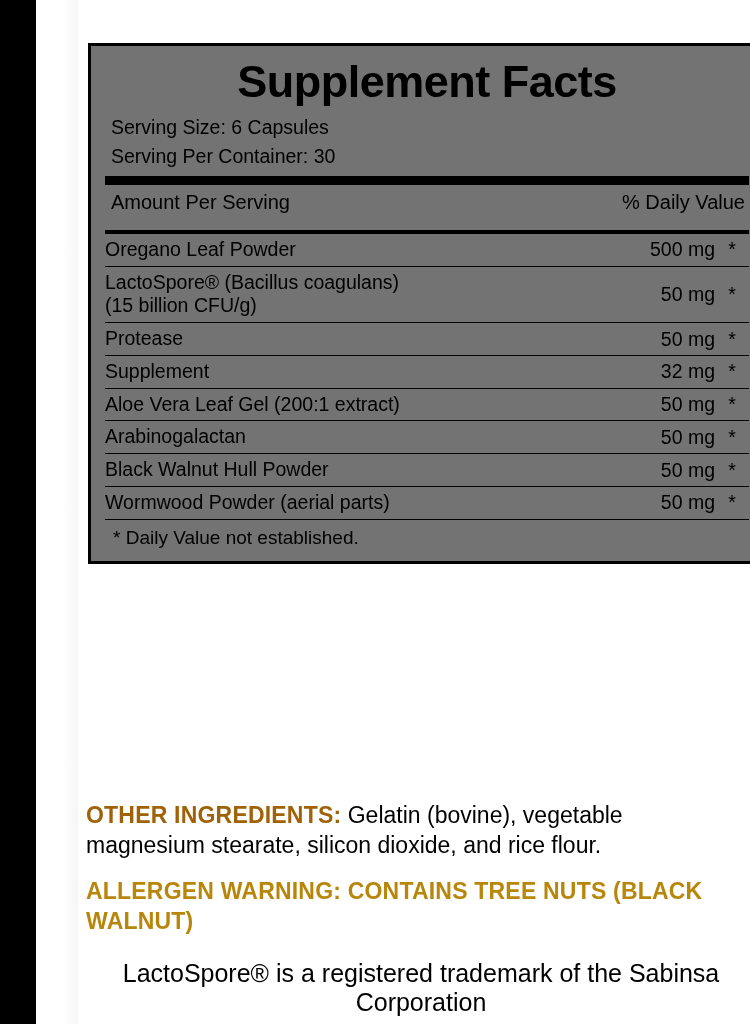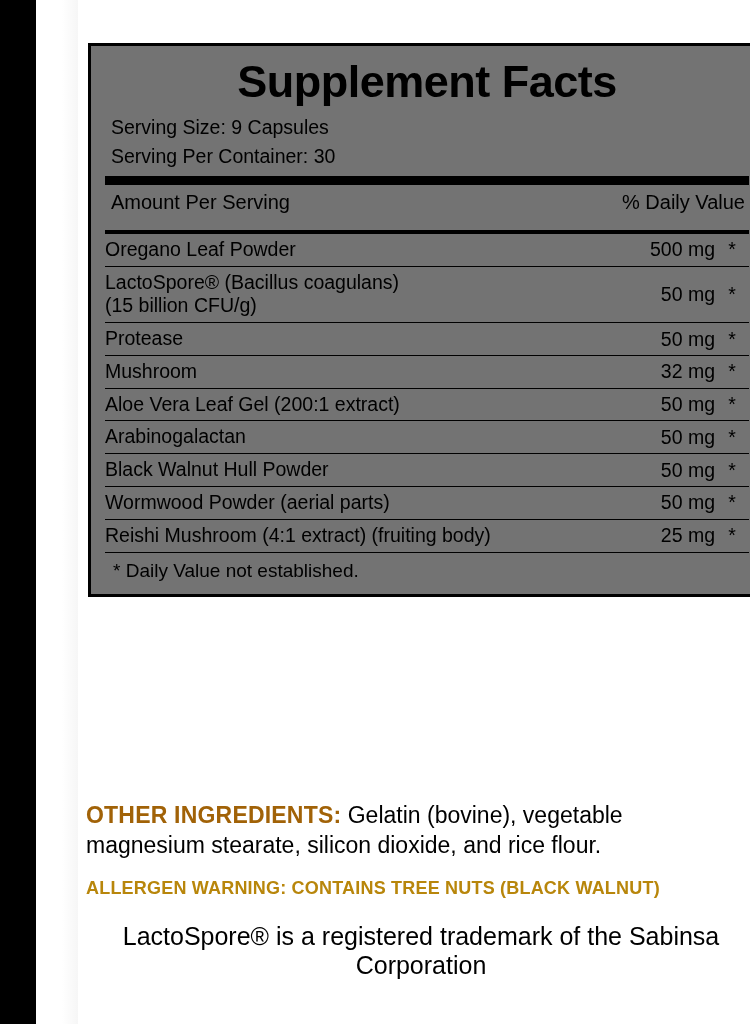--- a/index.html
+++ b/index.html
@@ -152,21 +152,21 @@
     line-height: 1.32;
     color: #000;
   }
   .lead-gold {
     color: #a16207;
     font-weight: bold;
     letter-spacing: 0.2px;
   }
   .allergen {
     margin-top: 16px;
-    font-size: 18px;
+    font-size: 23px;
     font-weight: bold;
     color: #b8860b;
     line-height: 1.3;
     letter-spacing: 0.2px;
   }
   .trademark {
     margin-top: 22px;
     font-size: 25px;
     color: #000;
     text-align: center;
@@ -181,21 +181,21 @@
   <div class="bar-gold"></div>
   <div class="bar-gold-inner"></div>
 </div>
 
 <div class="content">
 
   <div class="facts-box">
 
     <div class="facts-title">Supplement Facts</div>
 
-    <div class="serving-line">Serving Size: 9 Capsules</div>
+    <div class="serving-line">Serving Size: 6 Capsules</div>
     <div class="serving-line">Serving Per Container: 30</div>
 
     <div class="rule-thick"></div>
 
     <div class="amount-row">
       <span>Amount Per Serving</span>
       <span>% Daily Value</span>
     </div>
 
     <div class="rule-medium"></div>
@@ -212,21 +212,21 @@
 (15 billion CFU/g)</td>
           <td class="ing-amt">50 mg</td>
           <td class="ing-dv">*</td>
         </tr>
         <tr>
           <td class="ing-name">Protease</td>
           <td class="ing-amt">50 mg</td>
           <td class="ing-dv">*</td>
         </tr>
         <tr>
-          <td class="ing-name">Mushroom</td>
+          <td class="ing-name">Supplement</td>
           <td class="ing-amt">32 mg</td>
           <td class="ing-dv">*</td>
         </tr>
         <tr>
           <td class="ing-name">Aloe Vera Leaf Gel (200:1 extract)</td>
           <td class="ing-amt">50 mg</td>
           <td class="ing-dv">*</td>
         </tr>
         <tr>
           <td class="ing-name">Arabinogalactan</td>
@@ -234,25 +234,20 @@
           <td class="ing-dv">*</td>
         </tr>
         <tr>
           <td class="ing-name">Black Walnut Hull Powder</td>
           <td class="ing-amt">50 mg</td>
           <td class="ing-dv">*</td>
         </tr>
         <tr>
           <td class="ing-name">Wormwood Powder (aerial parts)</td>
           <td class="ing-amt">50 mg</td>
-          <td class="ing-dv">*</td>
-        </tr>
-        <tr>
-          <td class="ing-name">Reishi Mushroom (4:1 extract) (fruiting body)</td>
-          <td class="ing-amt">25 mg</td>
           <td class="ing-dv">*</td>
         </tr>
       </tbody>
     </table>
 
     <div class="rule-thin"></div>
     <div class="footnote">* Daily Value not established.</div>
 
   </div>
 

